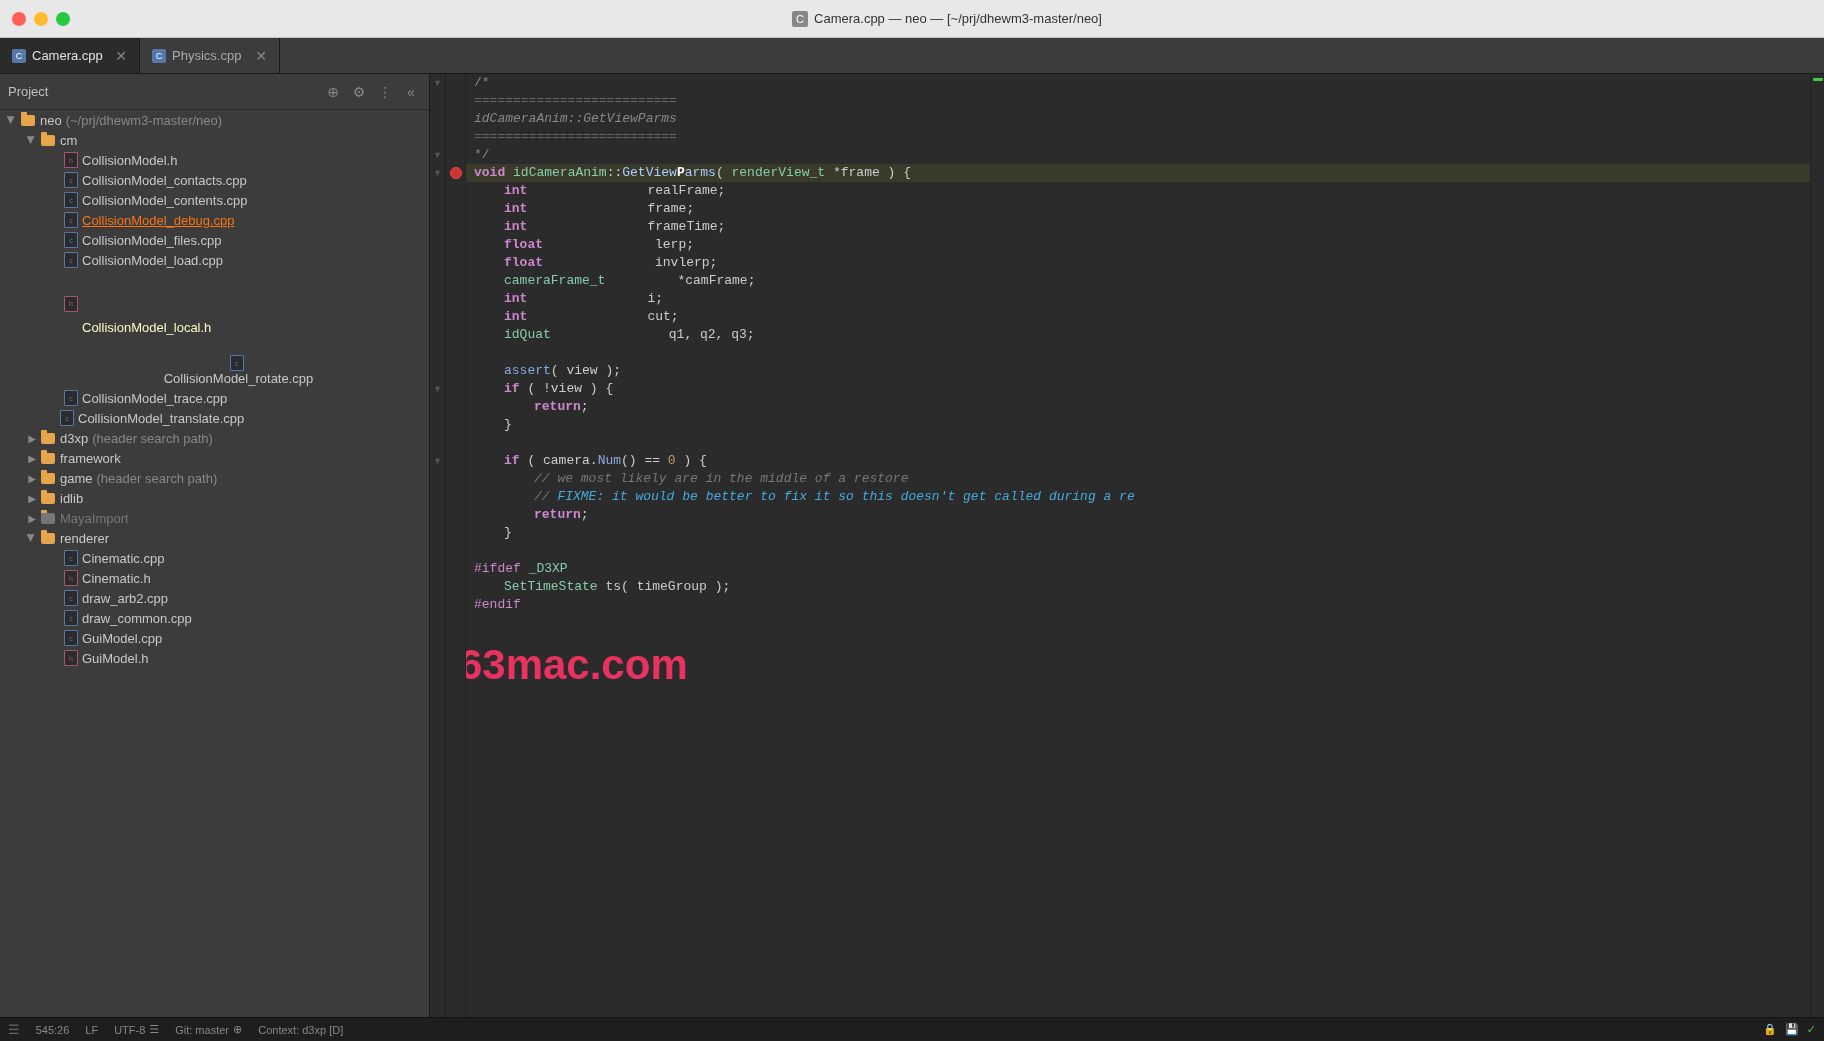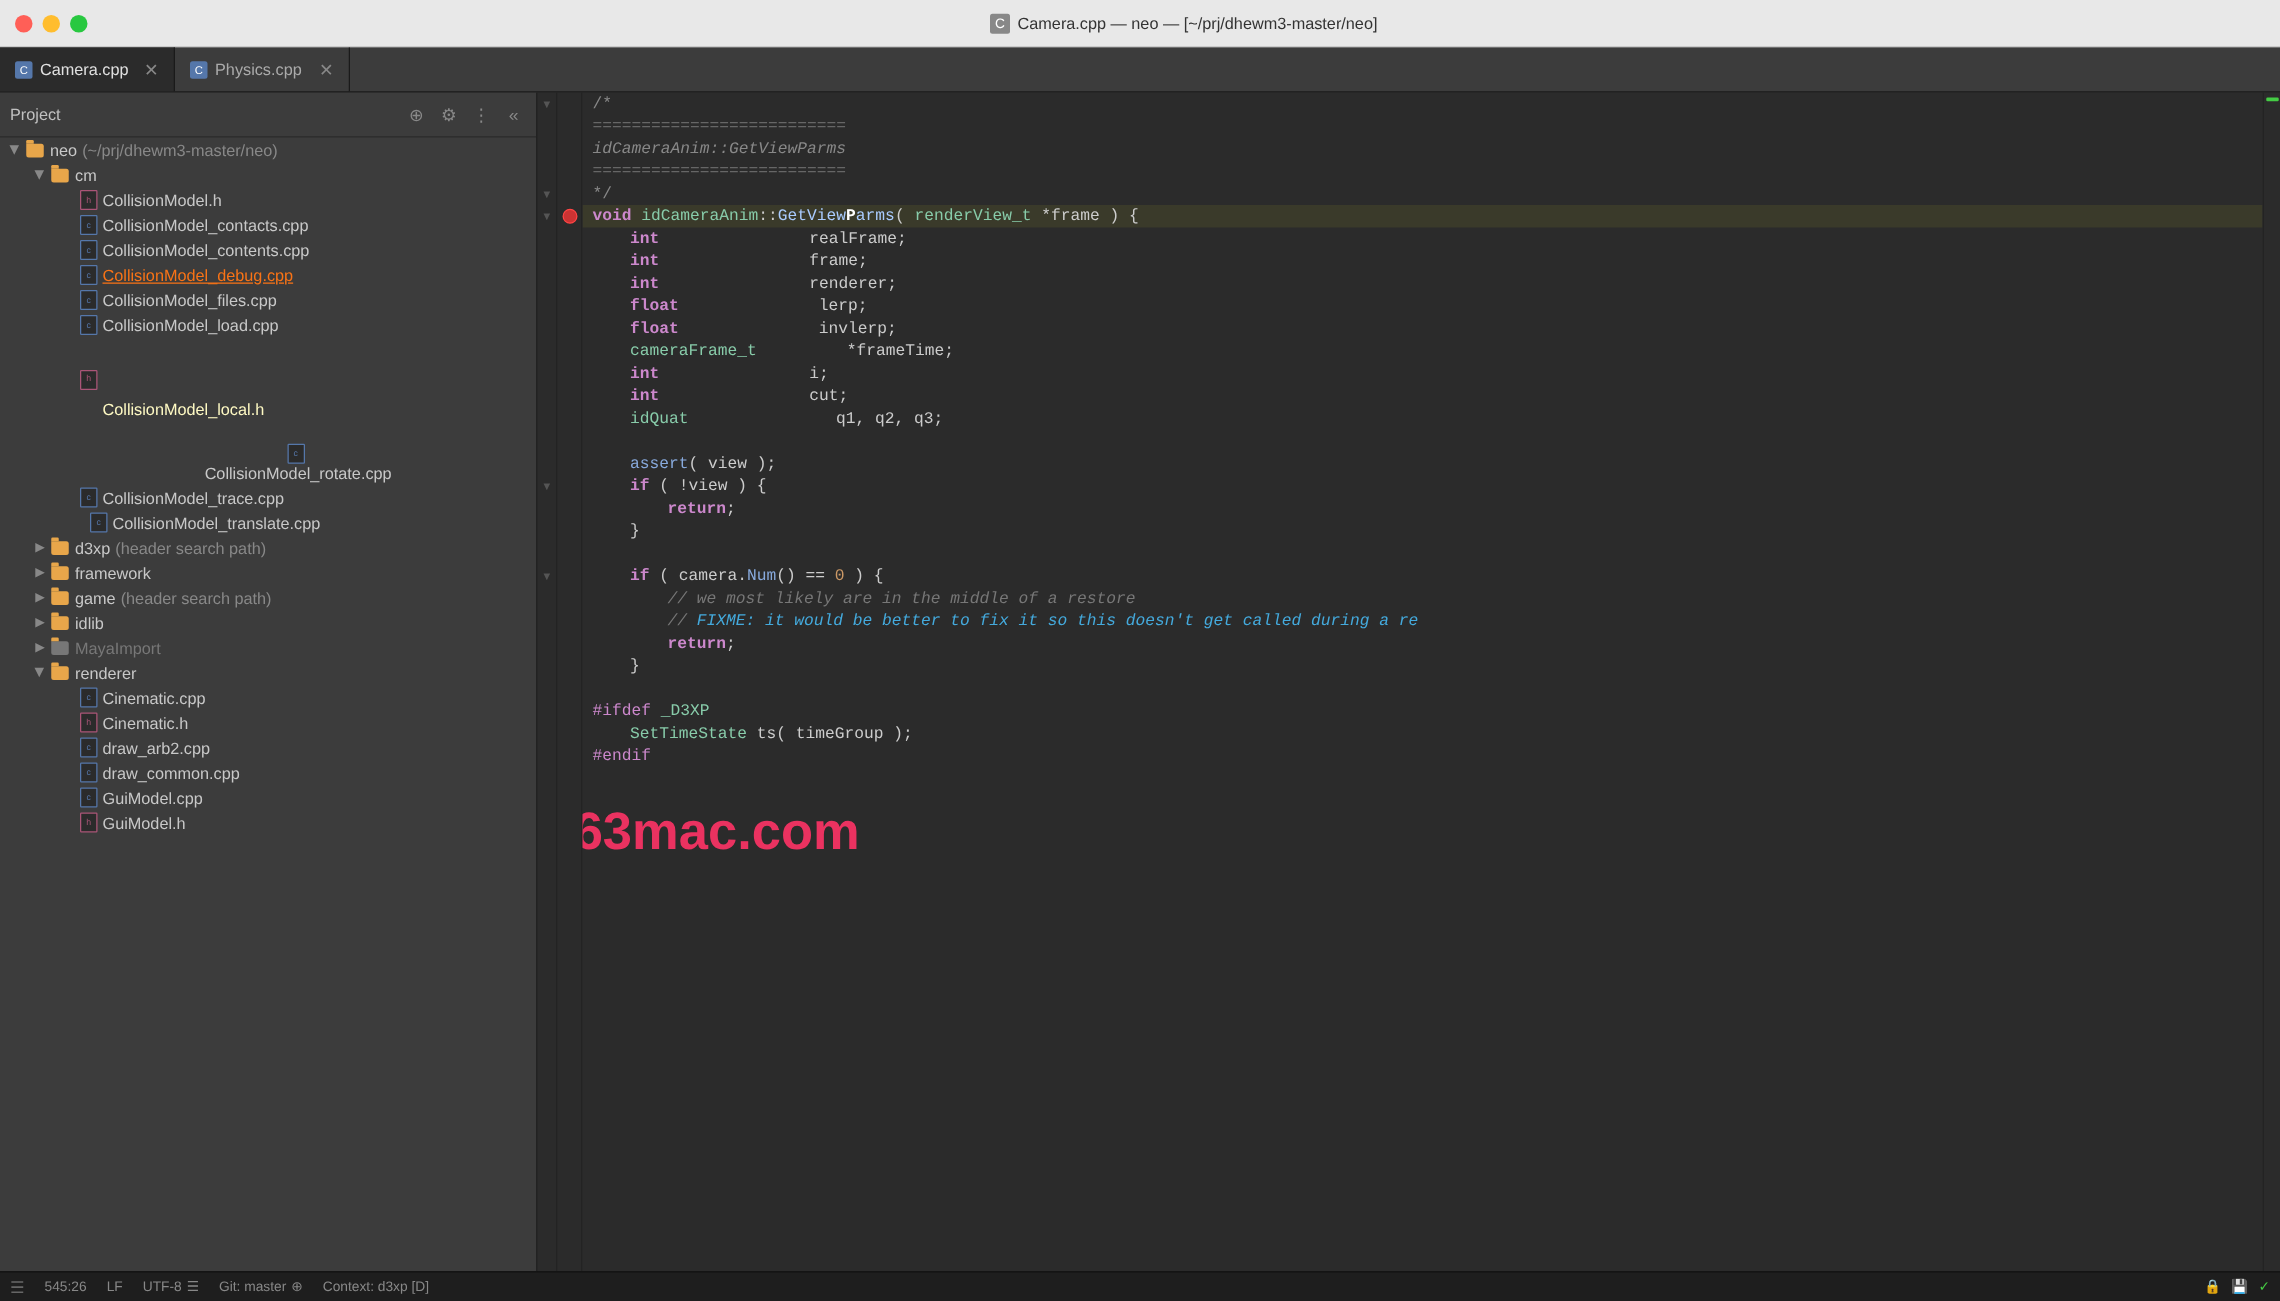--- a/index.html
+++ b/index.html
@@ -436,21 +436,21 @@
       <div class="tree-item" style="padding-left:48px;flex-direction:column;">
         <span class="tree-arrow" style="visibility:hidden;">▶</span>
         <div class="file-icon">c</div>
         <span style="font-size:13px;color:#c8c8c8;">CollisionModel_rotate.cpp</span>
       </div>
       <div class="tree-item" style="padding-left:48px;">
         <span class="tree-arrow" style="visibility:hidden;">▶</span>
         <div class="file-icon">c</div>
         <span style="font-size:13px;color:#c8c8c8;">CollisionModel_trace.cpp</span>
       </div>
-      <div class="tree-item" style="padding-left:56px;text-align:center;">
+      <div class="tree-item" style="padding-left:44px;text-align:center;">
         <span class="tree-arrow" style="visibility:hidden;">▶</span>
         <div class="file-icon">c</div>
         <span style="font-size:13px;color:#c8c8c8;">CollisionModel_translate.cpp</span>
       </div>
 
       <div class="tree-item" style="padding-left:24px;">
         <span class="tree-arrow">▶</span>
         <div class="tree-folder-icon">
             <div class="folder-icon-shape"></div>
           </div>
@@ -609,39 +609,39 @@
       <div class="code-line">
         <span style="display:inline-block;width:30px;"></span>
         <span class="kw">int</span>
         <span style="display:inline-block;width:120px;"></span>
         <span class="plain">frame;</span>
       </div>
       <div class="code-line">
         <span style="display:inline-block;width:30px;"></span>
         <span class="kw">int</span>
         <span style="display:inline-block;width:120px;"></span>
-        <span class="plain">renderer;</span>
+        <span class="plain">frameTime;</span>
       </div>
       <div class="code-line">
         <span style="display:inline-block;width:30px;"></span>
         <span class="kw">float</span>
         <span style="display:inline-block;width:112px;"></span>
         <span class="plain">lerp;</span>
       </div>
       <div class="code-line">
         <span style="display:inline-block;width:30px;"></span>
         <span class="kw">float</span>
         <span style="display:inline-block;width:112px;"></span>
         <span class="plain">invlerp;</span>
       </div>
       <div class="code-line">
         <span style="display:inline-block;width:30px;"></span>
         <span class="custom-type">cameraFrame_t</span>
         <span style="display:inline-block;width:72px;"></span>
-        <span class="plain">*frameTime;</span>
+        <span class="plain">*camFrame;</span>
       </div>
       <div class="code-line">
         <span style="display:inline-block;width:30px;"></span>
         <span class="kw">int</span>
         <span style="display:inline-block;width:120px;"></span>
         <span class="plain">i;</span>
       </div>
       <div class="code-line">
         <span style="display:inline-block;width:30px;"></span>
         <span class="kw">int</span>

